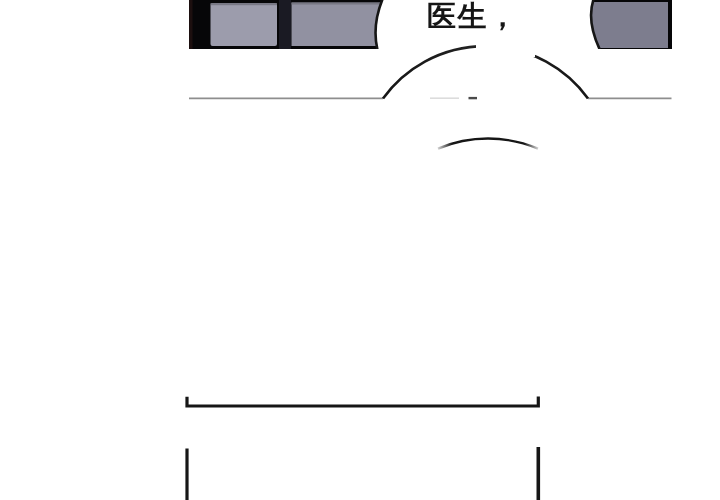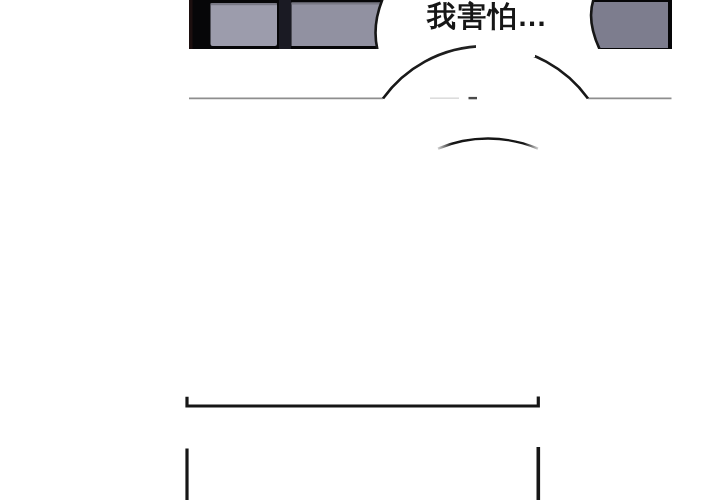--- a/index.html
+++ b/index.html
@@ -76,16 +76,16 @@
 
     <path d="M438,148.6 A129 129 0 0 1 538,148.6" fill="none" stroke="url(#fadeSmallArc)" stroke-width="2.3"></path>
 
     <path d="M187,396.8 L187,406 L538.3,406 L538.3,396.5" fill="none" stroke-width="3.2" stroke="#161616"></path>
 
     <line x1="187" y1="448.5" x2="187" y2="500.5" stroke-width="3.2" stroke="#161616"></line>
     <line x1="538.3" y1="447" x2="538.3" y2="500.5" stroke-width="3.6" stroke="#161616"></line>
   </svg>
 
   <div class="speech">
-    <span class="line">我害怕...</span>
+    <span class="line">医生，</span>
   </div>
 
 </div>
 
 </body></html>

